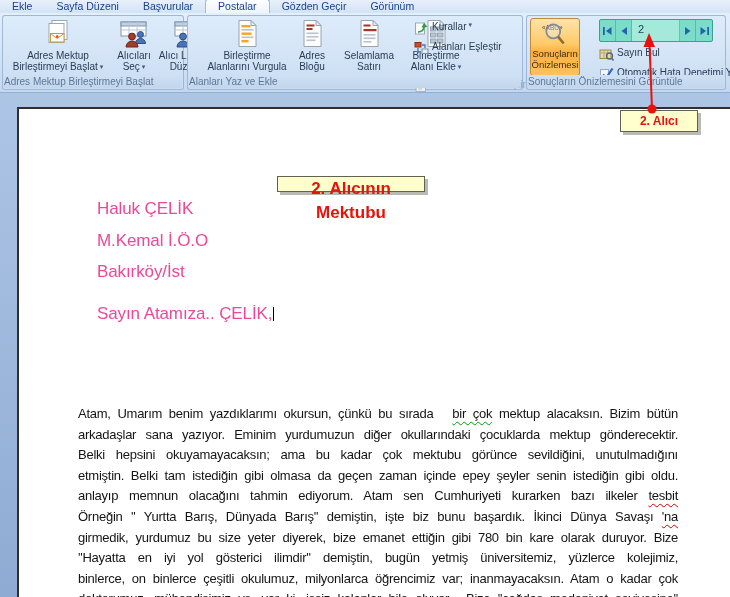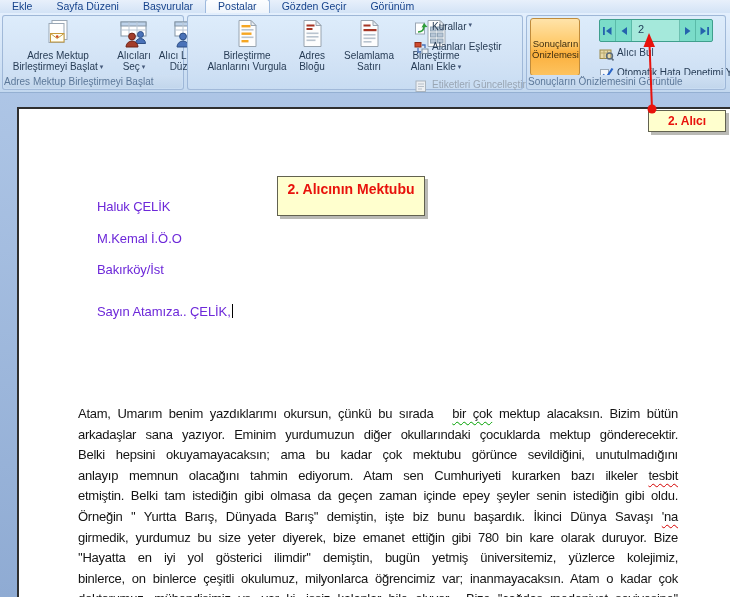--- a/index.html
+++ b/index.html
@@ -42,55 +42,55 @@
   .smallbtn .icon14 { width:15px; height:14px; margin-right:3px; flex:0 0 auto; }
   .smallbtn.disabled { color:#9aa6b4; cursor:default;margin-top:18px; }
 
   
   .g1 { left:2px;  width:182px; }
   .g2 { left:187px; width:336px; }
   .g3 { left:526px; width:200px; }
 
   
   .previewbtn { position:absolute; left:3px; top:2px; width:50px; height:58px;
-                display:flex; flex-direction:row; align-items:center; padding-top:2px;
+                display:flex; flex-direction:column; align-items:center; padding-top:2px;
                 background:linear-gradient(#ffe3a9,#ffc968 45%, var(--accent_orange,#fbaf3c) 60%, #fdc35f);
                 border:1px solid #c08c3c; border-radius:3px; cursor:pointer; }
   .previewbtn .blabel { color:#3b2c10; font-size:9.5px; }
 
   
   .navbar { position:absolute; left:72px; top:3px; width:114px; height:23px;
             background:var(--highlight_teal,#7adcc9); border:1px solid #3f9f8d; border-radius:2px;
             display:flex; align-items:stretch; }
   .navbtn { flex:0 0 16px; display:flex; align-items:center; justify-content:center;
             border-right:1px solid rgba(63,159,141,.55); cursor:pointer; }
   .navfield { flex:1 1 auto; background:#a5e9db; border-right:1px solid rgba(63,159,141,.55);
               font-size:11px; color:#1d3b57; padding:3px 0 0 6px; cursor:text; }
   .navbtn:last-child { border-right:none; }
 
   
   .page { position:absolute; left:17px; top:107px; width:713px; height:490px;
           background:#fff; border-top:2px solid #2f2f2f; border-left:2px solid #2f2f2f; overflow:hidden; }
-  .hline { position:absolute; left:78px; font-size:13px; color:#6d28d9; letter-spacing:-0.1px; white-space:nowrap; }
+  .hline { position:absolute; left:78px; font-size:17px; color:#ec4899; letter-spacing:-0.1px; white-space:nowrap; }
   .caret { display:inline-block; width:1px; height:14px; background:#000; vertical-align:-2px; margin-left:1px; }
   .bodywrap { position:absolute; left:59px; top:295px; width:600px; font-size:13px;
               color:#141414; letter-spacing:-0.25px; }
   .bline { height:20.6px; line-height:20.6px; text-align:justify; text-align-last:justify;
            white-space:nowrap; overflow:visible; }
   .sq-green { text-decoration:underline; text-decoration-style:wavy;
               text-decoration-color:var(--squiggle_green,#00a000); text-decoration-thickness:1px; text-underline-offset:3px;padding-left:12px; }
   .sq-red   { text-decoration:underline; text-decoration-style:wavy;
               text-decoration-color:var(--squiggle_red,#d40000); text-decoration-thickness:1px; text-underline-offset:3px; }
 
   
   .callout { position:absolute; background:var(--callout_yellow,#ffffce); border:1px solid #62625０;
              border:1px solid #626250; box-shadow:3px 3px 0 rgba(130,130,120,.55);
              color:var(--annotation_red,#e8120c); font-weight:bold; text-align:center; z-index:30; }
-  .callout.recipient { left:620px; top:110px; width:78px; height:22px; font-size:12px; line-height:20px;margin-left:28px; }
-  .callout.letter    { left:277px; top:176px; width:148px; height:40px; font-size:14px; line-height:24px; }
+  .callout.recipient { left:620px; top:110px; width:78px; height:22px; font-size:12px; line-height:20px; }
+  .callout.letter    { left:277px; top:176px; width:148px; height:16px; font-size:17px; line-height:24px; }
   .arrow-overlay { position:absolute; left:630px; top:32px; width:44px; height:82px; z-index:31; pointer-events:none; }
 </style>
 </head>
 <body>
 
 <div class="screen">
 
   <div class="tabbar">
     <div class="tab">Ekle</div>
     <div class="tab">Sayfa Düzeni</div>
@@ -234,20 +234,21 @@
           <span>Alanları Eşleştir</span>
         </div>
         <div class="smallbtn disabled">
           <svg class="icon14" viewBox="0 0 15 14">
             <rect x="2" y="2" width="9.5" height="10.5" fill="#eceff2" stroke="#aab4be"></rect>
             <path d="M4 5 h6 M4 7.5 h6 M4 10 h4" stroke="#b6bfc9" fill="none"></path>
           </svg>
           <span>Etiketleri Güncelleştir</span>
         </div>
       </div>
+      <div class="gcaption">Alanları Yaz ve Ekle</div>
     </div>
 
     <div class="group g3">
       <div class="previewbtn">
         <svg class="icon32" viewBox="0 0 34 30" style="width:32px;height:26px">
           <text x="2" y="10" font-size="7.5" fill="#4a4a4a" font-family="'Liberation Sans',sans-serif">«ABC»</text>
           <circle cx="15" cy="12" r="8" fill="rgba(225,238,250,.35)" stroke="#7f8b96" stroke-width="2"></circle>
           <line x1="20.5" y1="18" x2="27" y2="26" stroke="#8a6d2f" stroke-width="3"></line>
         </svg>
         <div class="blabel">
@@ -283,21 +284,21 @@
       </div>
 
       <div class="smallcol" style="left:72px; top:31px;">
         <div class="smallbtn">
           <svg class="icon14" viewBox="0 0 15 14">
             <rect x="1" y="3" width="11" height="8.5" fill="#e7d9a8" stroke="#9a8a4a"></rect>
             <path d="M1 6 h11 M5 3 v8.5 M8.5 3 v8.5" stroke="#b8a96e" fill="none"></path>
             <circle cx="10.5" cy="9" r="3" fill="none" stroke="#5a6b7c" stroke-width="1.4"></circle>
             <line x1="12.5" y1="11.2" x2="14.5" y2="13.4" stroke="#5a6b7c" stroke-width="1.6"></line>
           </svg>
-          <span>Alıcı Bul</span>
+          <span>Sayın Bul</span>
         </div>
         <div class="smallbtn">
           <svg class="icon14" viewBox="0 0 15 14">
             <rect x="1.5" y="2.5" width="8" height="10" fill="#f4f7fa" stroke="#9aa7b5"></rect>
             <path d="M4 7.5 l3 3.5 L13.5 1.5" stroke="#2a66c8" stroke-width="2.2" fill="none"></path>
           </svg>
           <span>Otomatik Hata Denetimi Yap</span>
         </div>
       </div>
       <div class="gcaption">Sonuçların Önizlemesini Görüntüle</div>
@@ -308,22 +309,22 @@
     <div class="hline" style="top:90px">Haluk ÇELİK</div>
     <div class="hline" style="top:122px">M.Kemal İ.Ö.O</div>
     <div class="hline" style="top:153px">Bakırköy/İst</div>
     <div class="hline" style="top:195px">
       <span>Sayın Atamıza.. ÇELİK,</span><span class="caret"></span>
     </div>
     <div class="bodywrap">
         <div class="bline"><span>Atam, Umarım benim yazdıklarımı okursun, çünkü bu sırada </span><span class="sq-green">bir çok</span><span> mektup alacaksın. Bizim bütün</span></div>
         <div class="bline"><span>arkadaşlar sana yazıyor. Eminim yurdumuzun diğer okullarındaki çocuklarda mektup gönderecektir.</span></div>
         <div class="bline"><span>Belki hepsini okuyamayacaksın; ama bu kadar çok mektubu görünce sevildiğini, unutulmadığını</span></div>
+        <div class="bline"><span>etmiştin. Belki tam istediğin gibi olmasa da geçen zaman içinde epey şeyler senin istediğin gibi oldu.</span></div>
         <div class="bline"><span>anlayıp memnun olacağını tahmin ediyorum. Atam sen Cumhuriyeti kurarken bazı ilkeler </span><span class="sq-red">tesbit</span></div>
-        <div class="bline"><span>etmiştin. Belki tam istediğin gibi olmasa da geçen zaman içinde epey şeyler senin istediğin gibi oldu.</span></div>
         <div class="bline"><span>Örneğin '' Yurtta Barış, Dünyada Barış'' demiştin, işte biz bunu başardık. İkinci Dünya Savaşı </span><span class="sq-red">'na</span></div>
         <div class="bline"><span>girmedik, yurdumuz bu size yeter diyerek, bize emanet ettiğin gibi 780 bin kare olarak duruyor. Bize</span></div>
         <div class="bline"><span>''Hayatta en iyi yol gösterici ilimdir'' demiştin, bugün yetmiş üniversitemiz, yüzlerce kolejimiz,</span></div>
         <div class="bline"><span>binlerce, on binlerce çeşitli okulumuz, milyonlarca öğrencimiz var; inanmayacaksın. Atam o kadar çok</span></div>
         <div class="bline"><span>doktorumuz, mühendisimiz vs. var ki, işsiz kalanlar bile oluyor... Bize ''çağdaş medeniyet seviyesine''</span></div>
       </div>
   </div>
 
   <div class="callout letter">2. Alıcının Mektubu</div>
   <div class="callout recipient">2. Alıcı</div>

